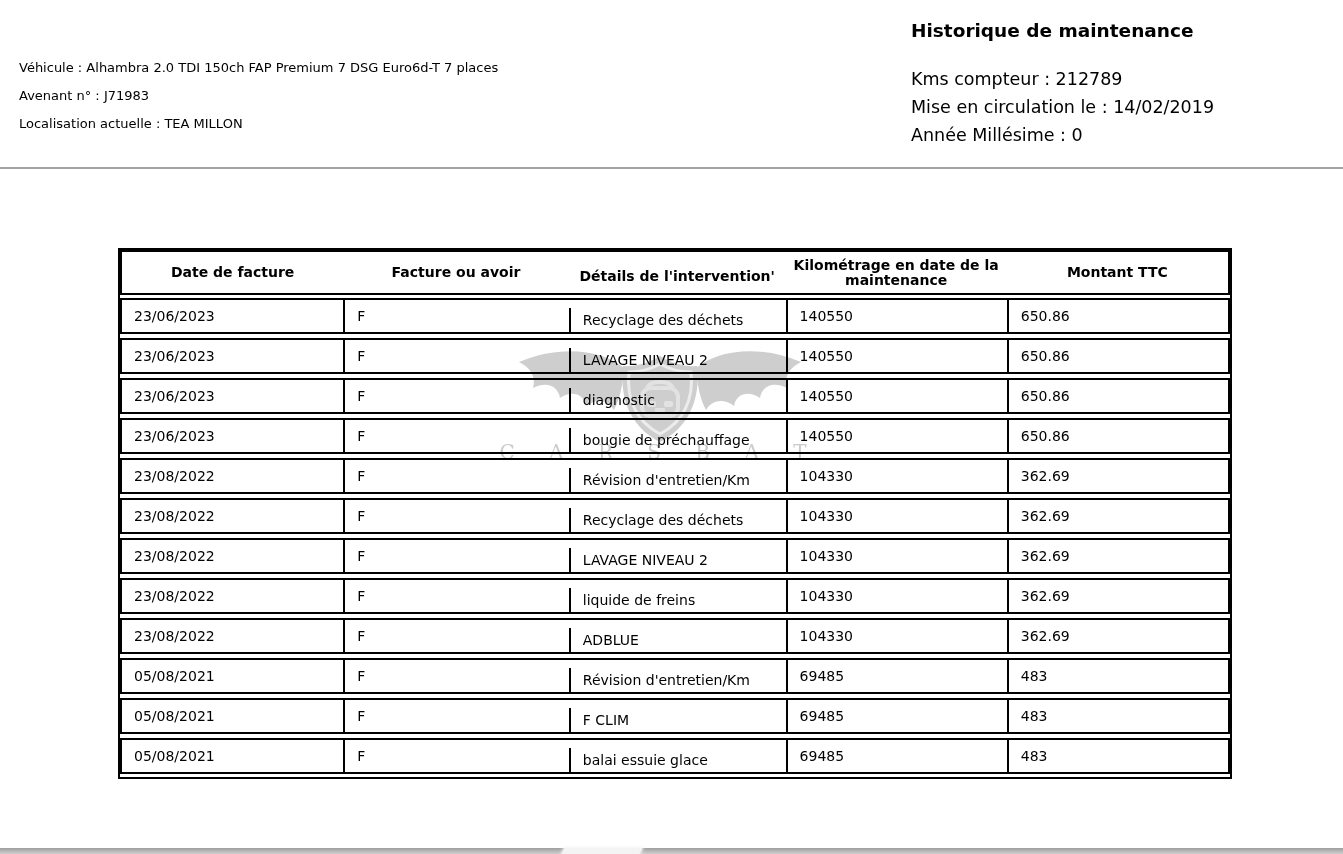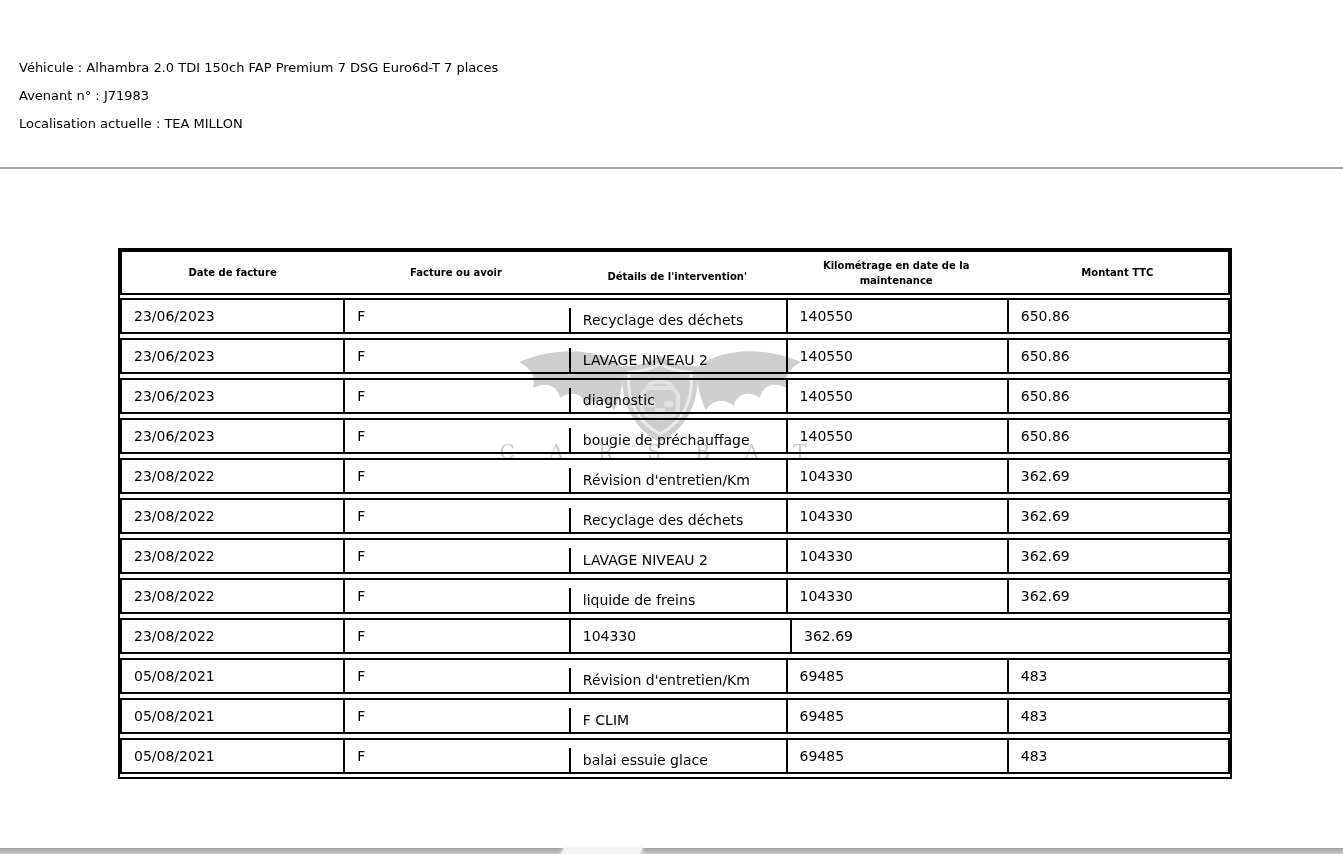--- a/index.html
+++ b/index.html
@@ -71,21 +71,21 @@
     width: 1114px;
     z-index: 1;
     border: 2px solid #000;
   }
   .thead {
     display: flex;
     height: 45px;
     border: 2px solid #000;
     margin-bottom: 3px;
     font-weight: bold;
-    font-size: 10px;
+    font-size: 14px;
     align-items: center;
     text-align: center;
   }
   .th {
     display: flex;
     align-items: center;
     justify-content: center;
     height: 100%;
     line-height: 15px;
     padding: 0 6px;
@@ -136,20 +136,26 @@
 <body>
 
 <div class="page">
 
   <div class="info-left">
     <div>Véhicule : Alhambra 2.0 TDI 150ch FAP Premium 7 DSG Euro6d-T 7 places</div>
     <div>Avenant n° : J71983</div>
     <div>Localisation actuelle : TEA MILLON</div>
   </div>
 
+  <div class="info-right">
+    <div class="doc-title">Historique de maintenance</div>
+    <div>Kms compteur : 212789</div>
+    <div>Mise en circulation le : 14/02/2019</div>
+    <div>Année Millésime : 0</div>
+  </div>
 
   <div class="header-divider"></div>
 
   <div class="watermark">
     <svg width="330" height="96" viewBox="0 0 330 96" xmlns="http://www.w3.org/2000/svg">
       <g fill="#c6c6c6">
 
         <path d="M129,20 C108,2 66,-4 24,14 C36,20 41,29 38,40 C52,33 63,38 65,50 C77,42 89,46 91,58 C101,50 113,52 119,62 C124,53 128,38 129,20 Z"></path>
 
         <path d="M201,20 C222,2 264,-4 306,14 C294,20 289,29 292,40 C278,33 267,38 265,50 C253,42 241,46 239,58 C229,50 217,52 211,62 C206,53 202,38 201,20 Z"></path>
@@ -241,20 +247,21 @@
     <div class="td c0">23/08/2022</div>
     <div class="td c1">F</div>
     <div class="td c2">liquide de freins</div>
     <div class="td c3">104330</div>
     <div class="td c4">362.69</div>
   </div>
 
   <div class="trow">
     <div class="td c0">23/08/2022</div>
     <div class="td c1">F</div>
+    <div class="td c2">ADBLUE</div>
     <div class="td c3">104330</div>
     <div class="td c4">362.69</div>
   </div>
 
   <div class="trow">
     <div class="td c0">05/08/2021</div>
     <div class="td c1">F</div>
     <div class="td c2">Révision d'entretien/Km</div>
     <div class="td c3">69485</div>
     <div class="td c4">483</div>

